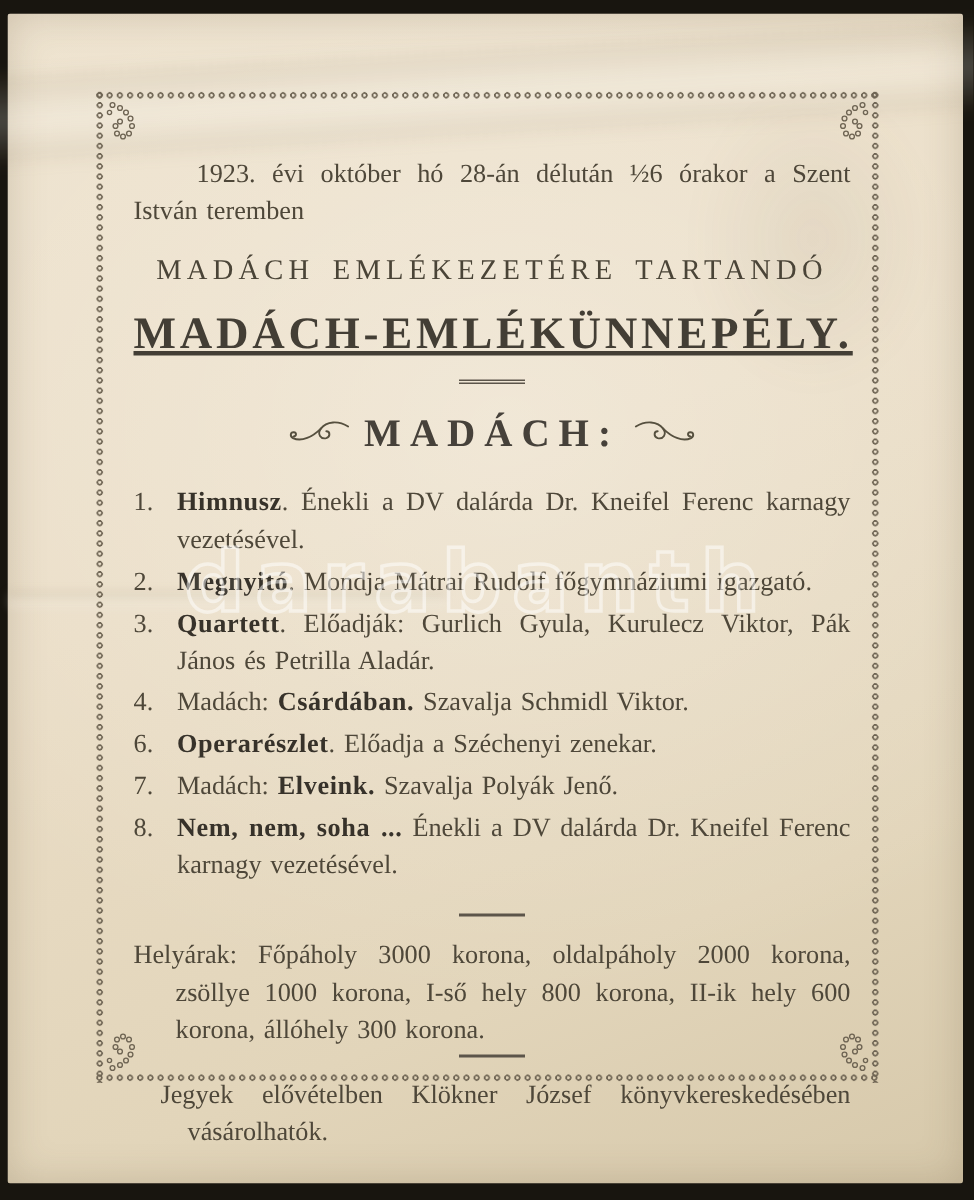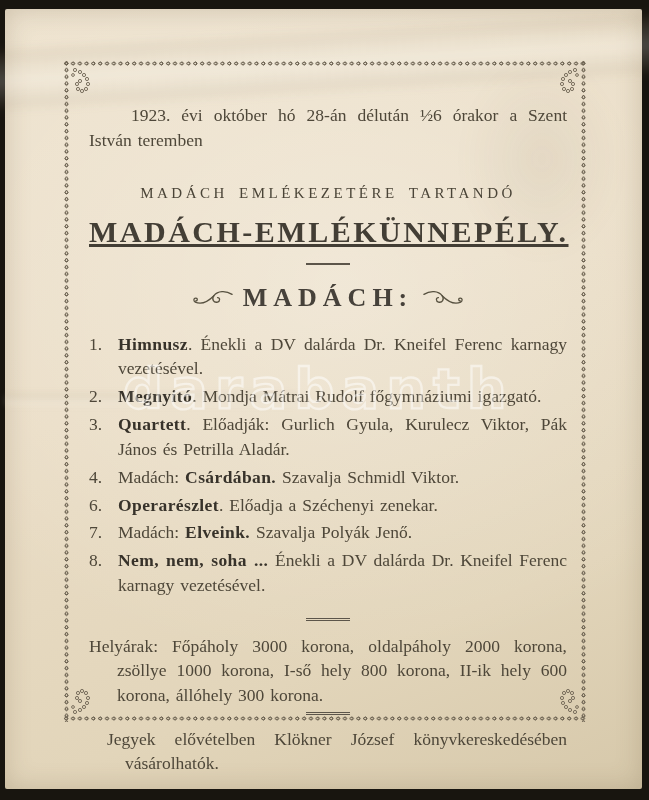--- a/index.html
+++ b/index.html
@@ -68,23 +68,23 @@
   .corner.tr { top: 6px; right: 6px; transform: scaleX(-1); }
   .corner.bl { bottom: 6px; left: 6px; transform: scaleY(-1); }
   .corner.br { bottom: 6px; right: 6px; transform: scale(-1,-1); }
 
   
   .content {
     position: absolute; left: 84px; top: 94px; width: 478px;
     color: var(--ink); font-size: 17.5px; line-height: 1.42;
     word-spacing: 1.5px;
   }
-  .date-line { text-indent: 42px; text-align: justify; margin-bottom: 30px; }
+  .date-line { text-indent: 42px; text-align: justify; margin-bottom: 15px; }
   .occasion {
-    text-align: center; font-size: 15px; letter-spacing: 3.5px;
+    text-align: center; font-size: 19px; letter-spacing: 3.5px;
     color: #4a4437; margin-bottom: 7px; word-spacing: 4px;
   }
   .title {
     text-align: center; font-size: 30px; letter-spacing: 2.5px;
     color: #433e35; margin-bottom: 9px; white-space: nowrap; text-decoration: underline;
   }
   .rule {
     width: 44px; height: 2.5px; margin: 0 auto;
     border-top: 1.6px solid #5c554a; border-bottom: 1.6px solid #5c554a;
   }

